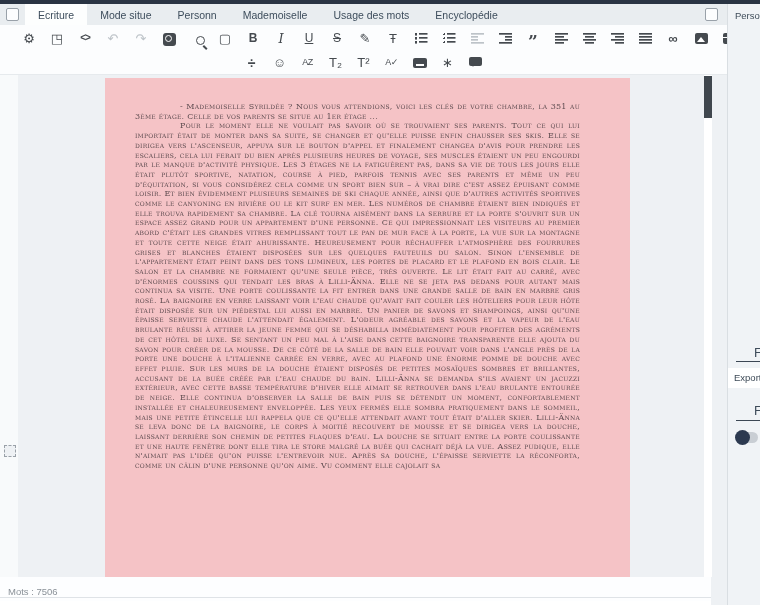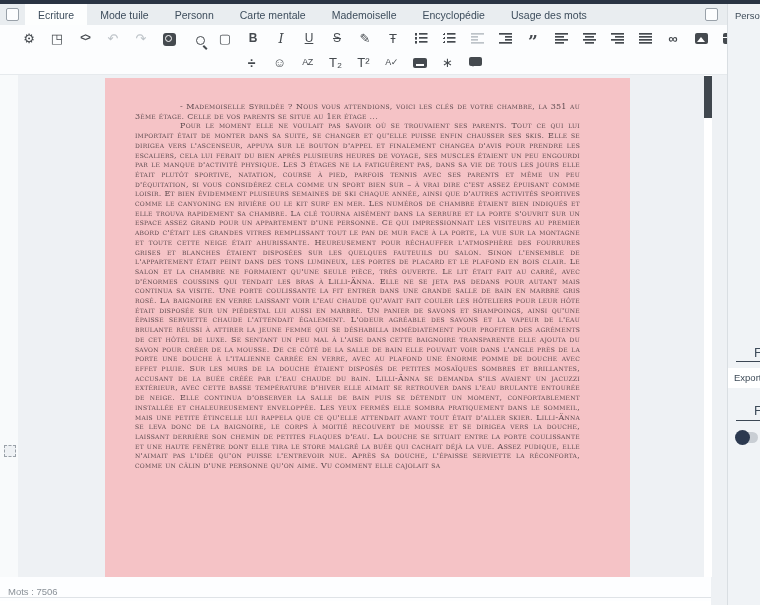--- a/index.html
+++ b/index.html
@@ -146,26 +146,25 @@
 
 <div class="app" data-name="app-window">
   <div class="top-strip" data-name="window-top-strip"></div>
   <div class="body-row">
     <div class="left-col">
 
       <div class="tab-bar" data-name="menu-tab-bar">
         <span class="checkbox" data-name="left-panel-toggle-checkbox"></span>
         <div class="tabs" data-name="tab-list">
             <div class="tab active" data-name="tab-ecriture">Ecriture</div>
-            <div class="tab" data-name="tab-mode-tuile">Mode tuile</div>
+            <div class="tab" data-name="tab-mode-tuile">Mode situe</div>
             <div class="tab" data-name="tab-document">Personn</div>
-            <div class="tab" data-name="tab-carte-mentale">Carte mentale</div>
             <div class="tab" data-name="tab-statistiques">Mademoiselle</div>
+            <div class="tab" data-name="tab-usage-des-mots">Usage des mots</div>
             <div class="tab" data-name="tab-encyclopedie">Encyclopédie</div>
-            <div class="tab" data-name="tab-usage-des-mots">Usage des mots</div>
           </div>
         <span class="checkbox" style="margin-left:auto;margin-right:9px;" data-name="right-panel-toggle-checkbox"></span>
       </div>
 
       <div class="toolbar" data-name="formatting-toolbar">
         <div class="tb-row" id="tb-row1" data-name="toolbar-row-1">
             <span class="icon" data-name="settings-icon">⚙</span>
             <span class="icon" data-name="fullscreen-icon">◳</span>
             <span class="icon" data-name="source-code-icon">&lt;&gt;</span>
             <span class="icon disabled" data-name="undo-icon">↶</span>

